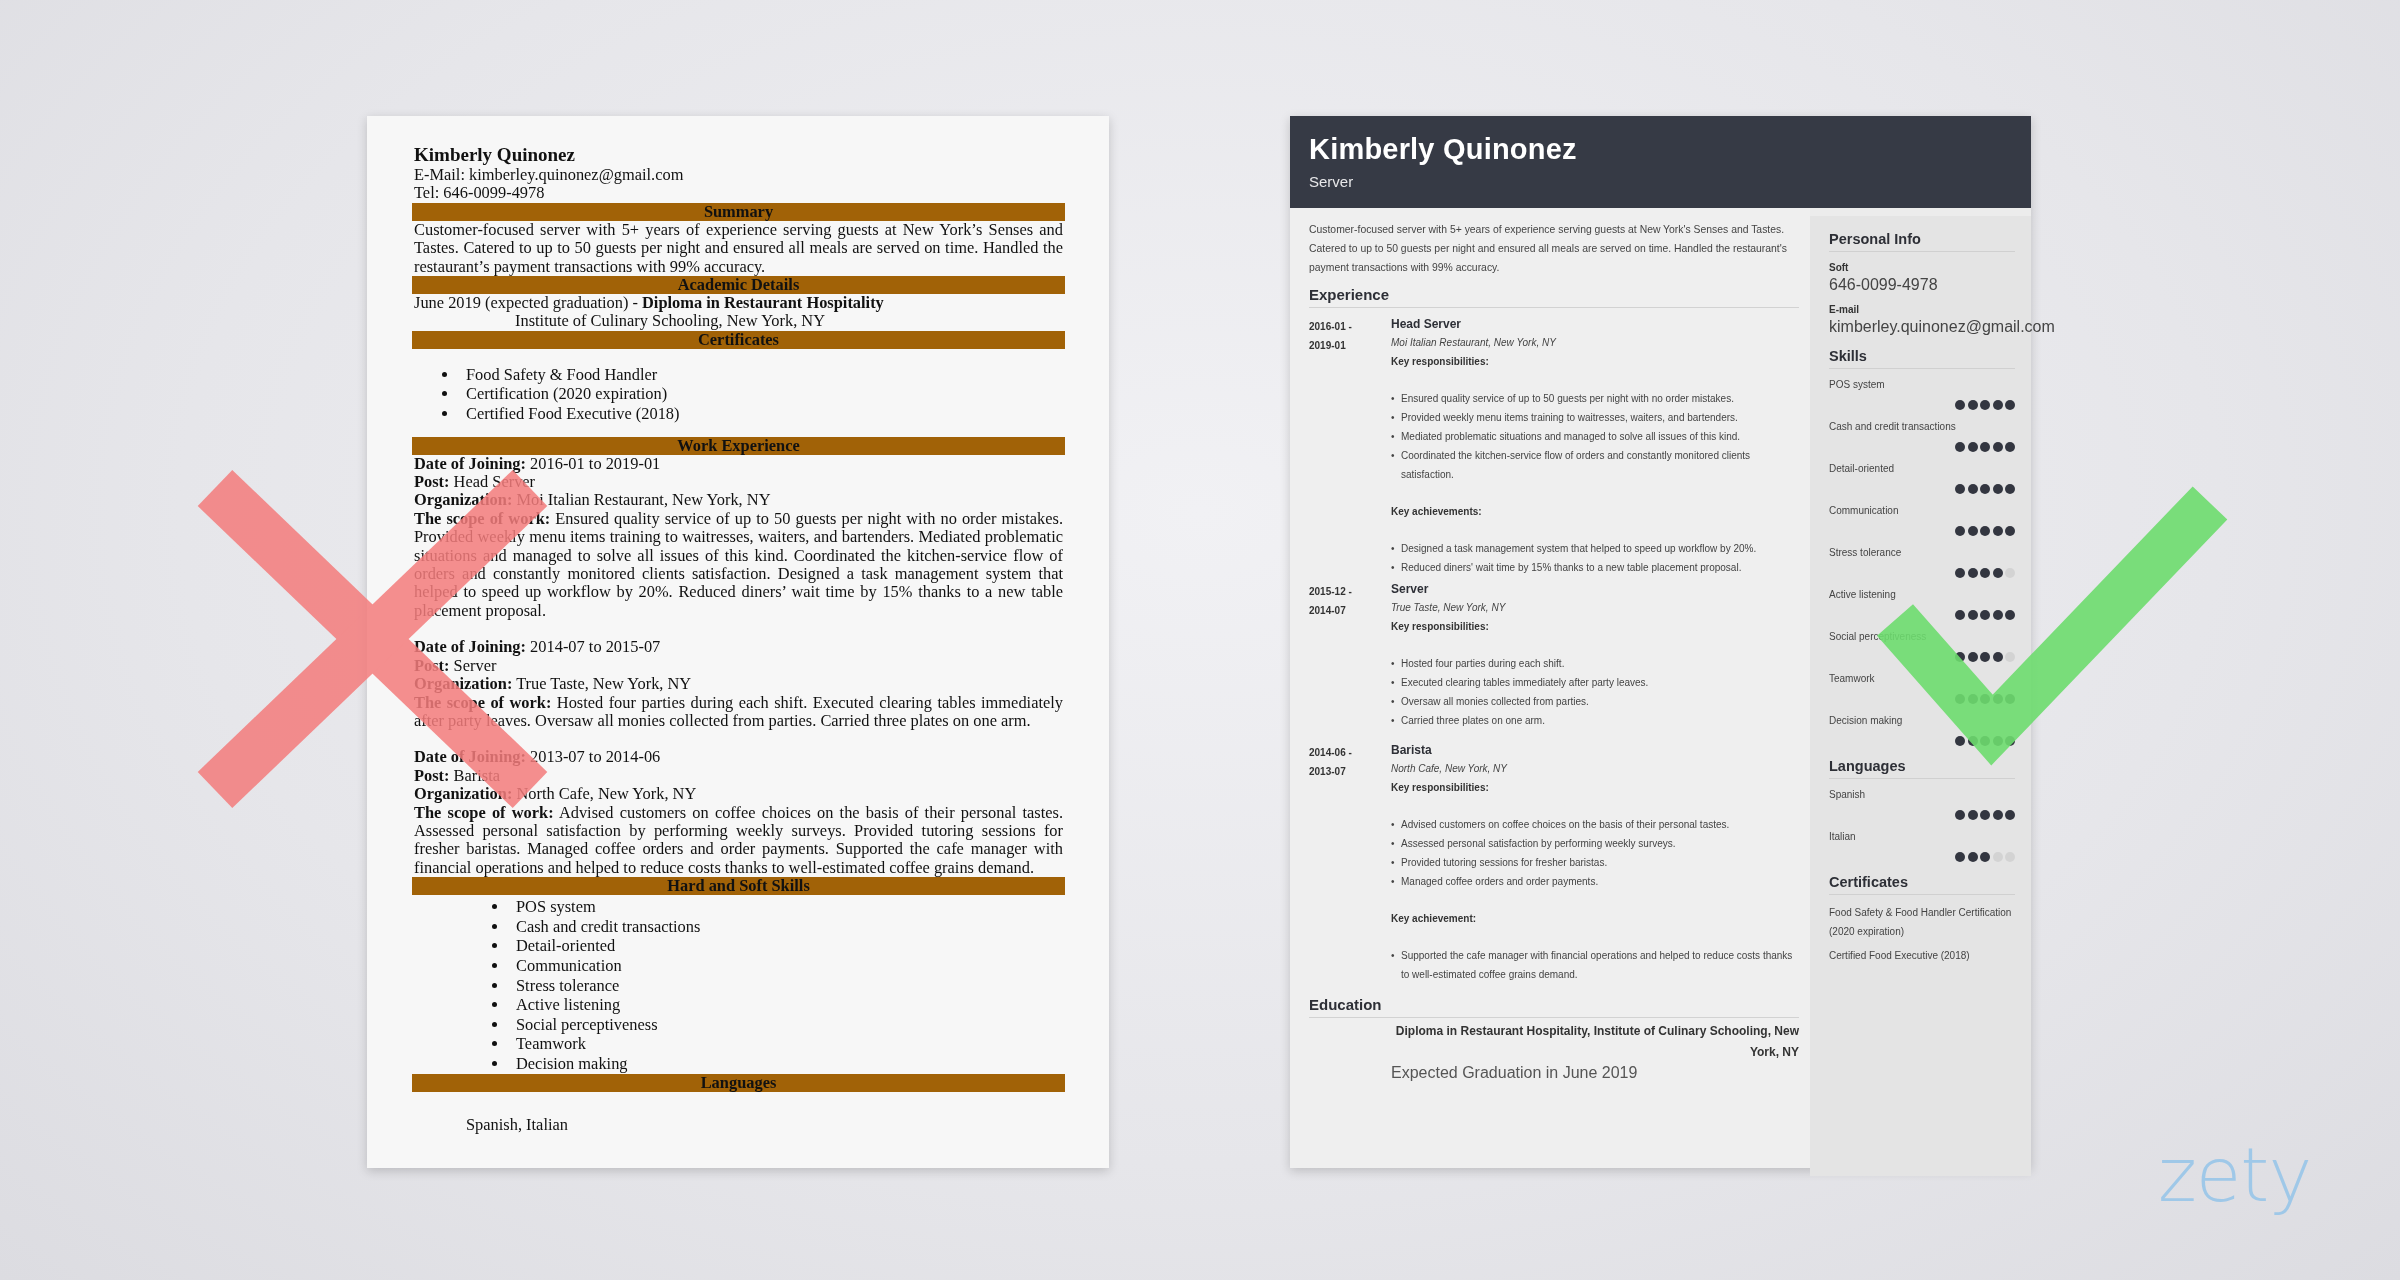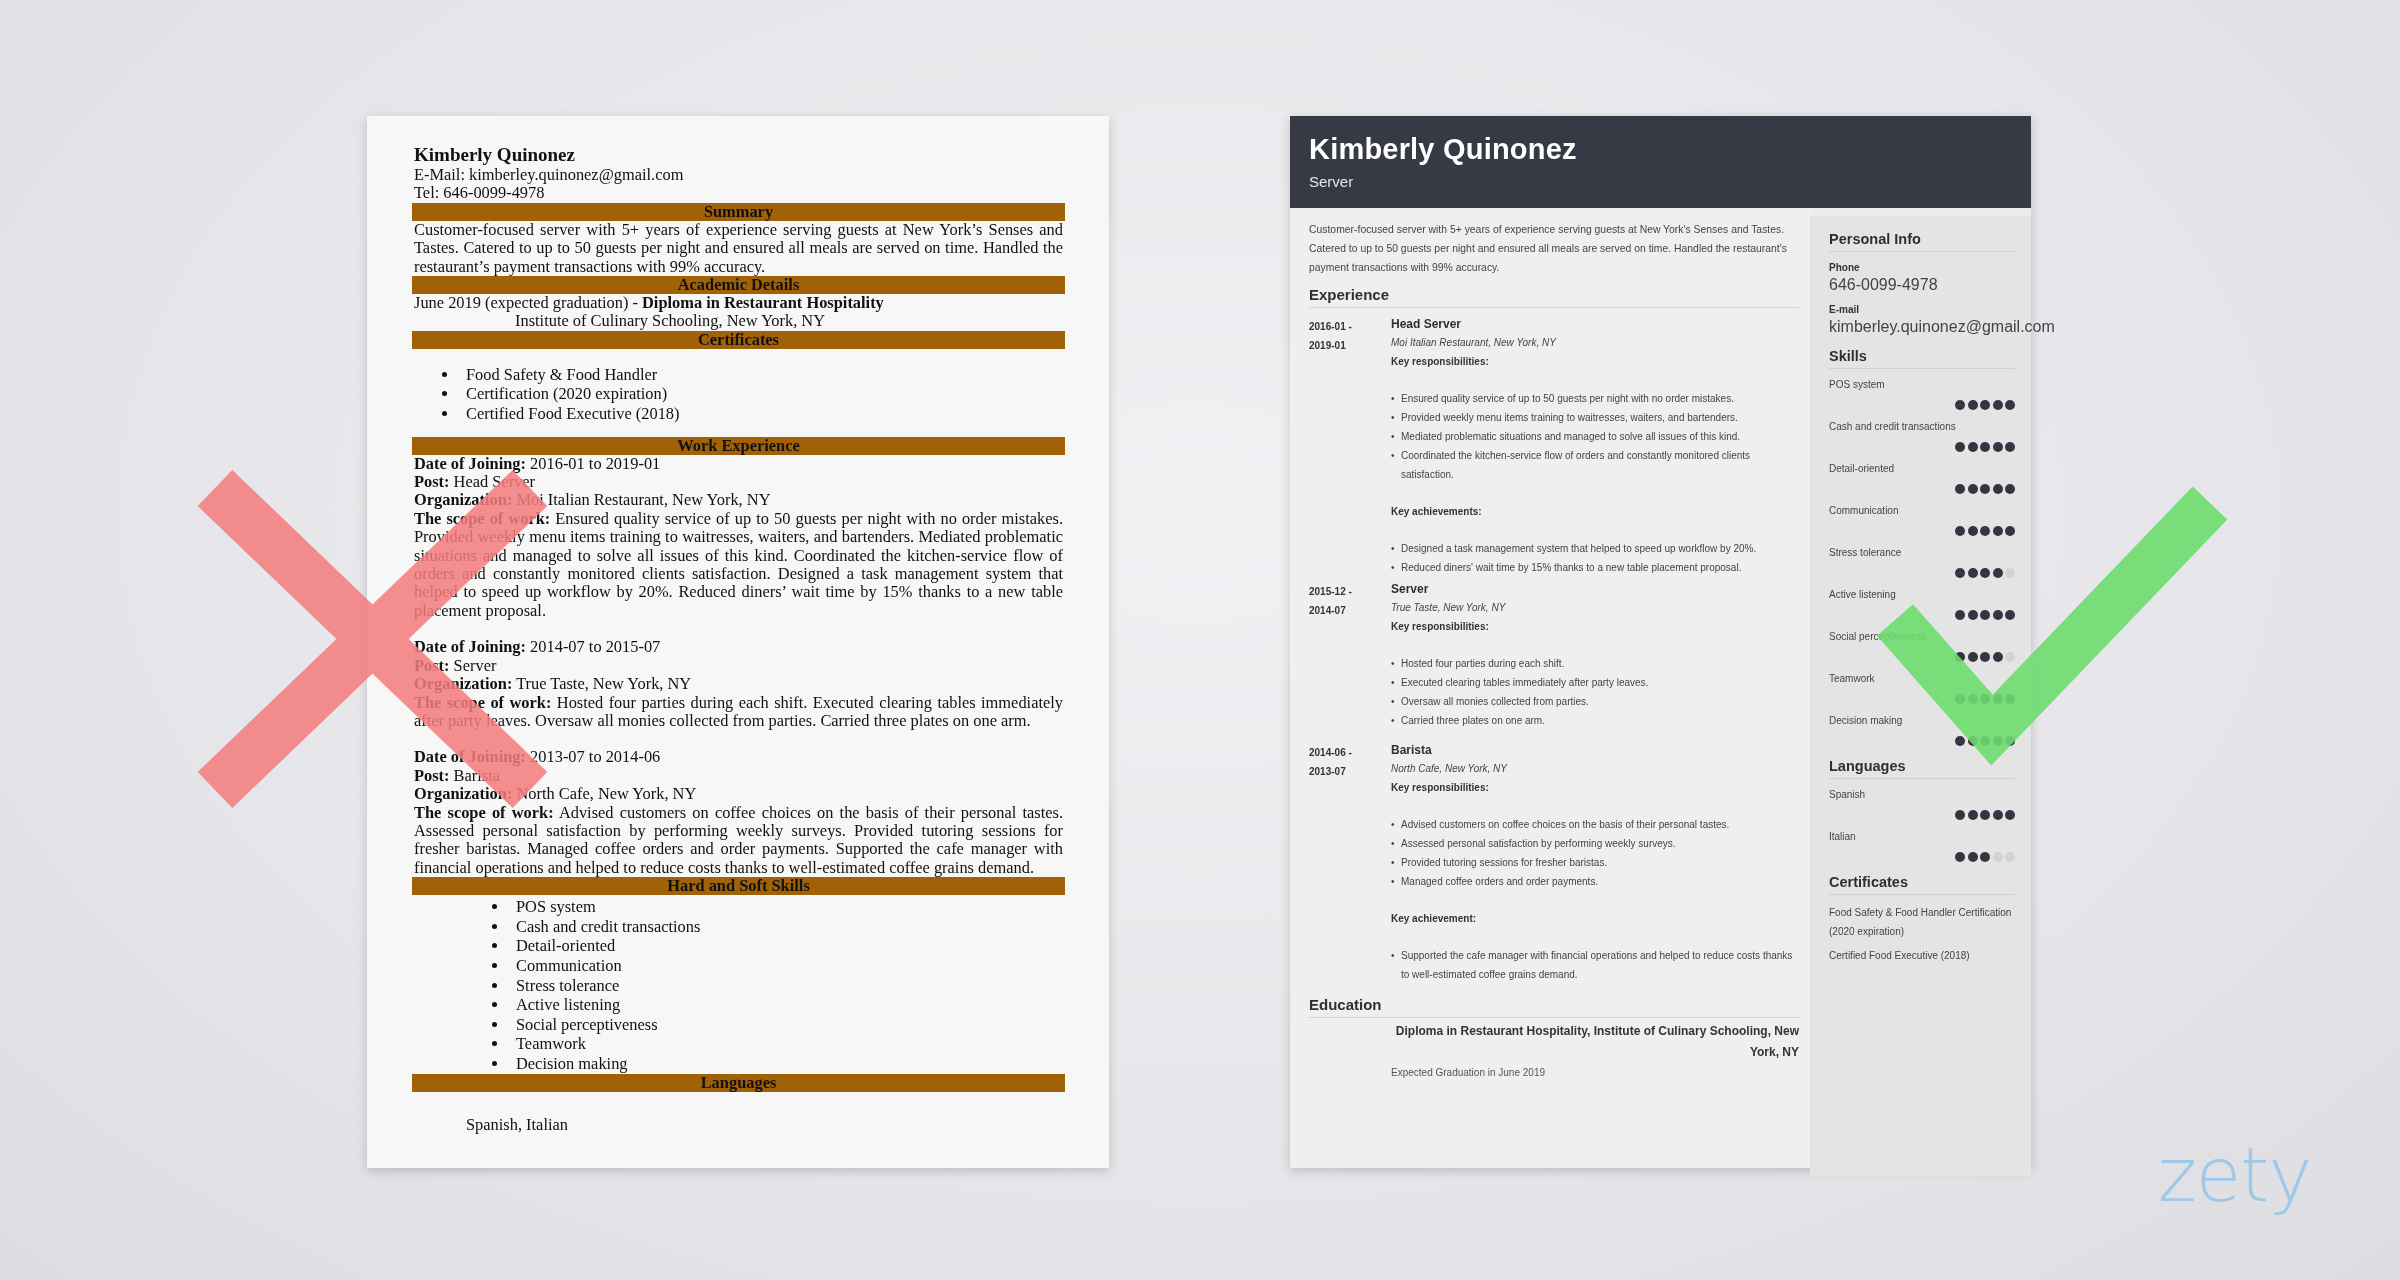--- a/index.html
+++ b/index.html
@@ -56,21 +56,21 @@
   .g-body { margin-left: 82px; }
   .g-role { font-size: 12px; font-weight: bold; line-height: 18px; color: #2d2f36; }
   .g-org { font-size: 10px; font-style: italic; line-height: 19px; color: #444; }
   .g-label { font-size: 10px; font-weight: bold; line-height: 19px; color: #333; }
   .g-list { list-style: none; padding: 0 0 0 10px; margin: 18px 0 0 0; font-size: 10px; line-height: 19px; color: #444; }
   .g-list li { position: relative; }
   .g-list li::before { content: "•"; position: absolute; left: -10px; top: 0; }
   .g-spacer { height: 18px; }
 
   .g-edu-title { font-size: 12px; font-weight: bold; line-height: 21px; color: #333; text-align: right; }
-  .g-edu-sub { font-size: 10px; line-height: 20px; color: #555; }
+  .g-edu-sub { font-size: 16px; line-height: 20px; color: #555; }
 
   .s-wrap { position: absolute; left: 19px; top: 13px; width: 186px; }
   .s-h2 { font-size: 14.5px; font-weight: bold; color: #2d2f36; line-height: 20px; }
   .s-rule { height: 1px; background: #d0d0d0; margin: 2px 0 8px 0; }
   .s-label { font-size: 10px; font-weight: bold; color: #333; line-height: 16px; }
   .s-val { font-size: 16px; color: #444; line-height: 18px; margin-bottom: 8px; }
   .s-skill { font-size: 10px; color: #444; line-height: 15px; }
   .s-dots { display: flex; justify-content: flex-end; gap: 2.5px; margin: 8px 0 9px 0; }
   .s-dot { width: 10px; height: 10px; border-radius: 50%; background: #333640; }
   .s-dot.off { background: #d3d3d3; }
@@ -236,21 +236,21 @@
         <div class="g-edu-title">Diploma in Restaurant Hospitality, Institute of Culinary Schooling, New York, NY</div>
         <div class="g-edu-sub">Expected Graduation in June 2019</div>
       </div>
     </div>
   </div>
 
   <div class="good-side">
     <div class="s-wrap">
       <div class="s-h2">Personal Info</div>
       <div class="s-rule"></div>
-      <div class="s-label">Phone</div>
+      <div class="s-label">Soft</div>
       <div class="s-val">646-0099-4978</div>
       <div class="s-label">E-mail</div>
       <div class="s-val">kimberley.quinonez@gmail.com</div>
 
       <div class="s-h2" style="margin-top:10px">Skills</div>
       <div class="s-rule"></div>
       <div id="skills-list">
           <div class="s-skill">POS system</div>
           <div class="s-dots">
             <span class="s-dot"></span>

